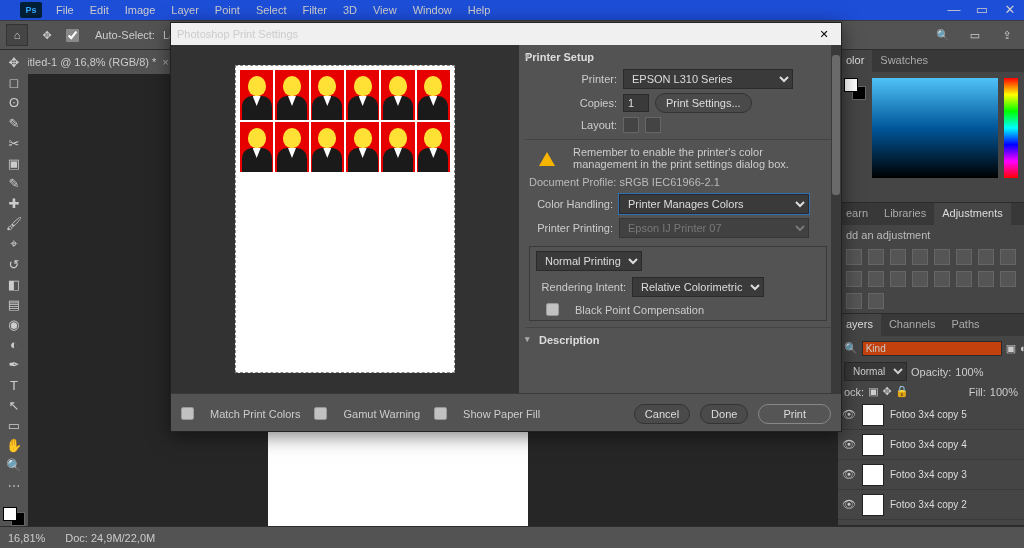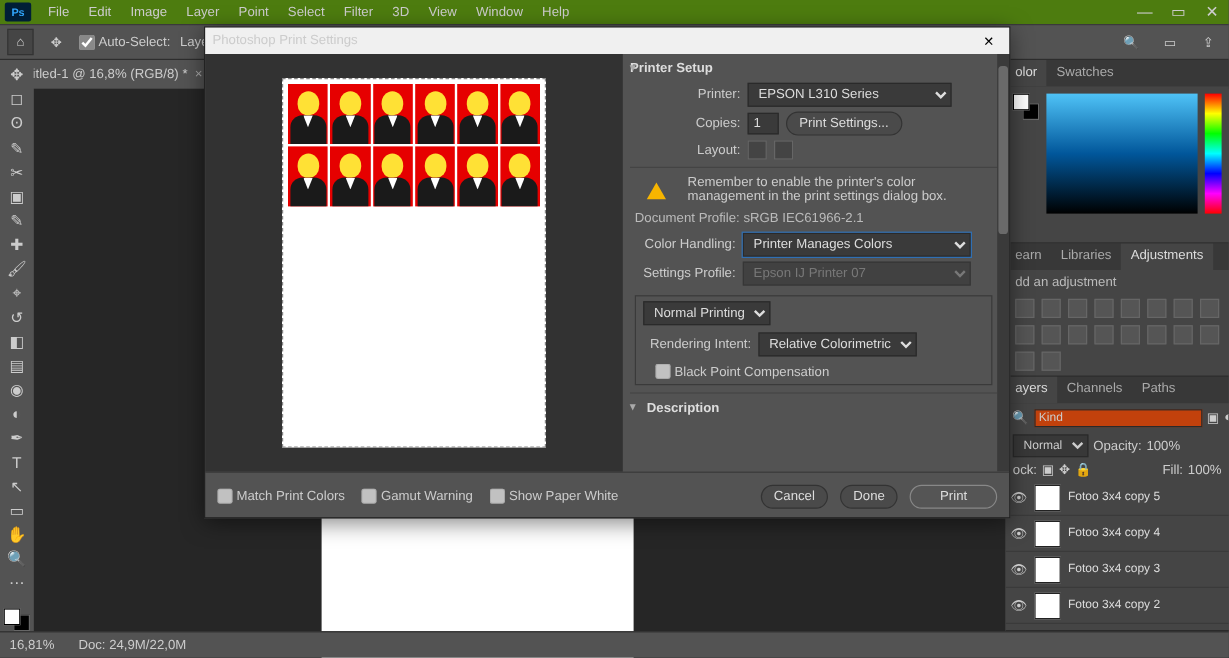--- a/index.html
+++ b/index.html
@@ -1,25 +1,25 @@
 <!DOCTYPE html>
 <html><head>
 <meta charset="utf-8">
 <style>
 *{box-sizing:border-box;margin:0;padding:0;font-family:Tahoma,Arial,sans-serif;font-size:11px;color:#ccc;user-select:none}
 body{background:#535353;width:1024px;height:548px;overflow:hidden;position:relative}
-.menubar{height:20px;background:#4d7c0f;display:flex;align-items:center;padding:0 4px;gap:0}
+.menubar{height:20px;background:#1d4ed8;display:flex;align-items:center;padding:0 20px;gap:0}
 .menubar .logo{width:22px;height:16px;background:#001e36;color:#31a8ff;font-weight:bold;font-size:9px;display:flex;align-items:center;justify-content:center;border-radius:2px;margin-right:6px}
 .menubar .mi{padding:2px 8px;cursor:default}
 .wincontrols{position:absolute;right:4px;top:2px;display:flex;gap:8px;color:#aaa}
 .wincontrols span{width:20px;text-align:center;font-size:13px;cursor:pointer}
 .optbar{height:30px;background:#535353;border-top:1px solid #3a3a3a;border-bottom:1px solid #2d2d2d;display:flex;align-items:center;padding:0 6px;gap:8px}
 .iconbtn{width:22px;height:22px;display:flex;align-items:center;justify-content:center;color:#ccc;cursor:pointer}
 .optbar .home{background:#454545;border:1px solid #333}
-.chk{display:flex;align-items:center;gap:3px}
+.chk{display:flex;align-items:center;gap:16px}
 .chk input{accent-color:#888}
 .rightopt{position:absolute;right:6px;top:22px;display:flex;gap:10px;align-items:center;height:26px}
 .tabrow{height:24px;background:#383838;display:flex;align-items:center}
 .doctab{background:#535353;height:100%;display:flex;align-items:center;padding:0 10px;gap:6px;font-size:11px;color:#ddd}
 .doctab .x{color:#aaa;cursor:pointer}
 .main{position:absolute;left:28px;right:186px;top:74px;bottom:22px;background:#262626}
 .canvas{position:absolute;left:240px;top:80px;width:260px;height:430px;background:#fff}
 .tools{position:absolute;left:0;top:50px;width:28px;bottom:22px;background:#535353;display:flex;flex-direction:column;align-items:center;padding-top:4px;gap:3px}
 .tools .tbtn{width:22px;height:20px;display:flex;align-items:center;justify-content:center;color:#ccc;cursor:pointer;font-size:13px}
 .status{position:absolute;left:0;right:0;bottom:0;height:22px;background:#535353;border-top:1px solid #2d2d2d;display:flex;align-items:center;padding:0 8px;gap:20px;font-size:10px;color:#bbb}
@@ -349,21 +349,21 @@
           <div class="warn">
             <div class="warntri"></div>
             <div><span>Remember to enable the printer's color</span><br><span>management in the print settings dialog box.</span></div>
           </div>
           <div style="padding:2px 0 4px 4px;color:#bbb">Document Profile: sRGB IEC61966-2.1</div>
           <div class="frow" style="padding-left:4px">
             <span class="flabel" style="width:84px">Color Handling:</span>
             <select style="width:190px;outline:1px solid #2f6fb3"><option>Printer Manages Colors</option></select>
           </div>
           <div class="frow" style="padding-left:4px">
-            <span class="flabel" style="width:84px">Settings Profile:</span>
+            <span class="flabel" style="width:84px">Printer Printing:</span>
             <select style="width:190px;color:#888" disabled=""><option>Epson IJ Printer 07</option></select>
           </div>
           <div style="border:1px solid #3a3a3a;margin:6px 4px;padding:4px 6px">
             <select><option>Normal Printing</option></select>
             <div class="frow" style="padding-left:0;margin-top:4px">
               <span class="flabel" style="width:90px">Rendering Intent:</span>
               <select><option>Relative Colorimetric</option></select>
             </div>
             <div class="chk" style="padding:4px 0 0 10px;color:#888">
                 <input type="checkbox" disabled="" style="">
@@ -383,21 +383,21 @@
       <div class="chk" style="color:#888">
           <input type="checkbox" disabled="" style="">
           <span>Match Print Colors</span>
         </div>
       <div class="chk" style="color:#888">
           <input type="checkbox" disabled="" style="">
           <span>Gamut Warning</span>
         </div>
       <div class="chk" style="color:#888">
           <input type="checkbox" disabled="" style="">
-          <span>Show Paper White</span>
+          <span>Show Paper Fill</span>
         </div>
       <div class="right">
         <button class="btn">Cancel</button>
         <button class="btn">Done</button>
         <button class="btn primary">Print</button>
       </div>
     </div>
   </div>
 </div>
 

